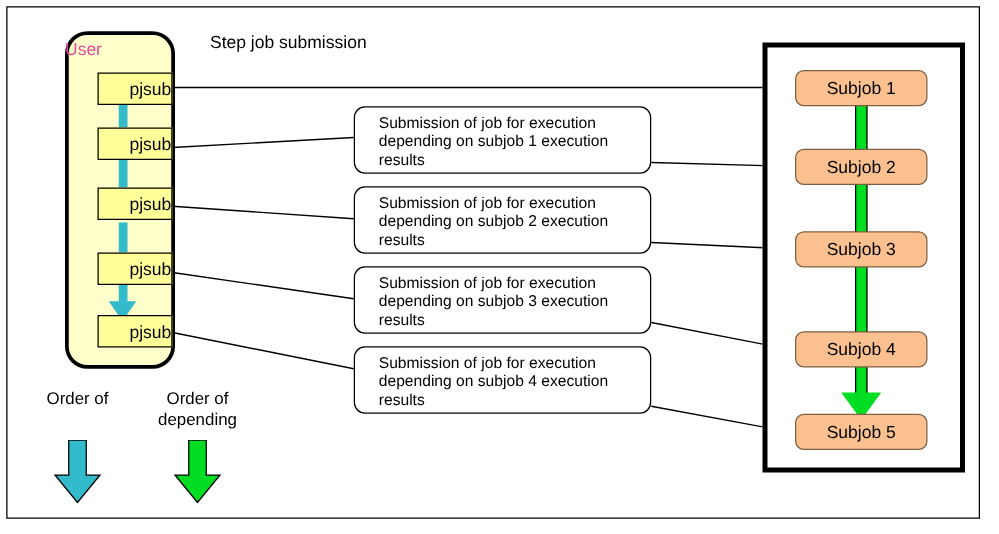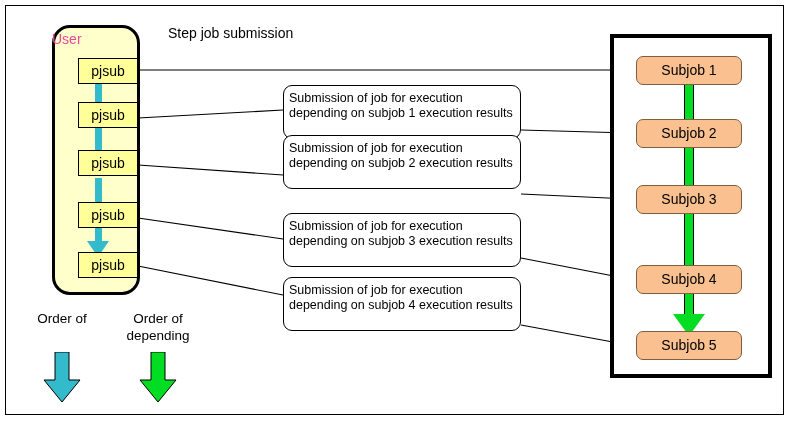--- a/index.html
+++ b/index.html
@@ -12,34 +12,34 @@
 
   
   .user-box{position:absolute;left:52px;top:25px;width:88px;height:270px;
             background:#ffffcc;border:3px solid #000;border-radius:18px;
             box-sizing:border-box;}
   .user-label{position:absolute;left:52px;top:31px;width:88px;
               text-align:left;font-size:14px;color:#ec4899;}
 
   .pjsub{position:absolute;width:60px;height:26px;background:#ffff99;
          border:1px solid #000;box-sizing:border-box;
-         font-size:14px;line-height:24px;text-align:center;color:#000;}
+         font-size:14px;line-height:24px;text-align:right;color:#000;}
 
   .cyan-bar{position:absolute;width:7px;background:#33bbcc;}
   .cyan-arrow{position:absolute;width:0;height:0;
               border-left:11px solid transparent;border-right:11px solid transparent;
               border-top:16px solid #33bbcc;}
 
   
   .step-label{position:absolute;left:168px;top:25px;font-size:14px;color:#000;}
 
   
   .callout{position:absolute;left:283px;width:238px;height:54px;
            background:#fff;border:1px solid #000;border-radius:9px;
-           box-sizing:border-box;padding:5px 6px 0 5px;
+           box-sizing:border-box;padding:5px 6px 0 19px;
            font-size:12.5px;line-height:15px;color:#000;}
 
   
   .sysbox{position:absolute;left:610px;top:34px;width:162px;height:344px;
           border:4px solid #000;box-sizing:border-box;background:#fff;}
 
   .subjob{position:absolute;left:636px;width:106px;height:29px;
           background:#fac090;border:1px solid #7f5f3f;border-radius:7px;
           box-sizing:border-box;font-size:14px;line-height:27px;
           text-align:center;color:#000;}
@@ -104,21 +104,21 @@
 
   <div class="pjsub" style="left:78px;top:58px;">pjsub</div>
   <div class="pjsub" style="left:78px;top:102px;">pjsub</div>
   <div class="pjsub" style="left:78px;top:150px;">pjsub</div>
   <div class="pjsub" style="left:78px;top:202px;">pjsub</div>
   <div class="pjsub" style="left:78px;top:252px;">pjsub</div>
 
   <div class="step-label">Step job submission</div>
 
   <div class="callout" style="top:85px;">Submission of job for execution depending on subjob 1 execution results</div>
-  <div class="callout" style="top:135px;">Submission of job for execution depending on subjob 2 execution results</div>
+  <div class="callout" style="top:149px;">Submission of job for execution depending on subjob 2 execution results</div>
   <div class="callout" style="top:213px;">Submission of job for execution depending on subjob 3 execution results</div>
   <div class="callout" style="top:277px;">Submission of job for execution depending on subjob 4 execution results</div>
 
   <div class="sysbox"></div>
 
   <div class="green-bar" style="top:80px;height:44px;"></div>
   <div class="green-bar" style="top:146px;height:44px;"></div>
   <div class="green-bar" style="top:212px;height:58px;"></div>
   <div class="green-bar" style="top:292px;height:24px;"></div>
   <div class="green-arrow" style="left:673px;top:314px;"></div>

